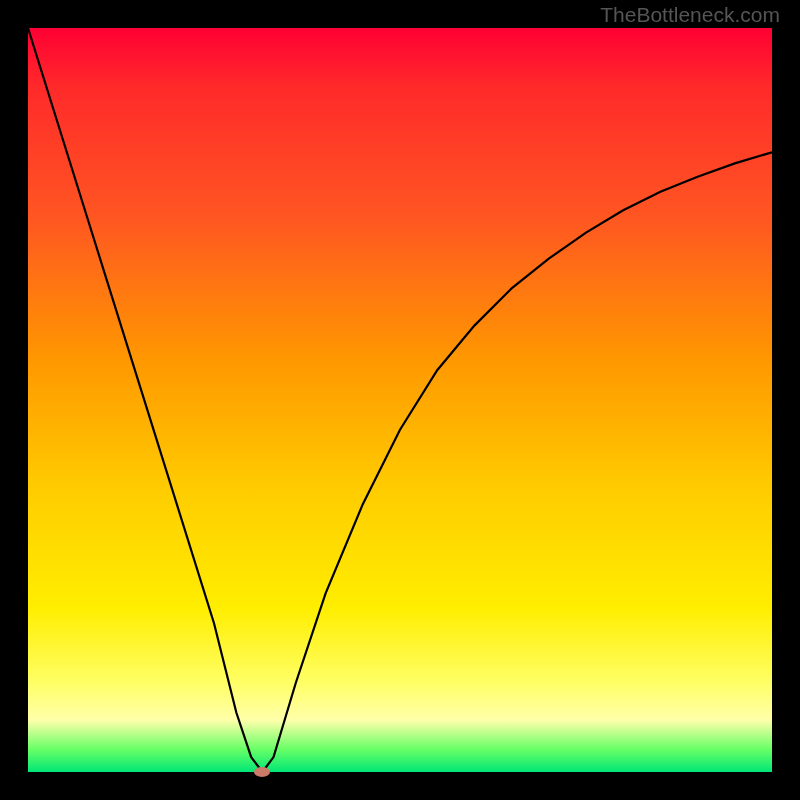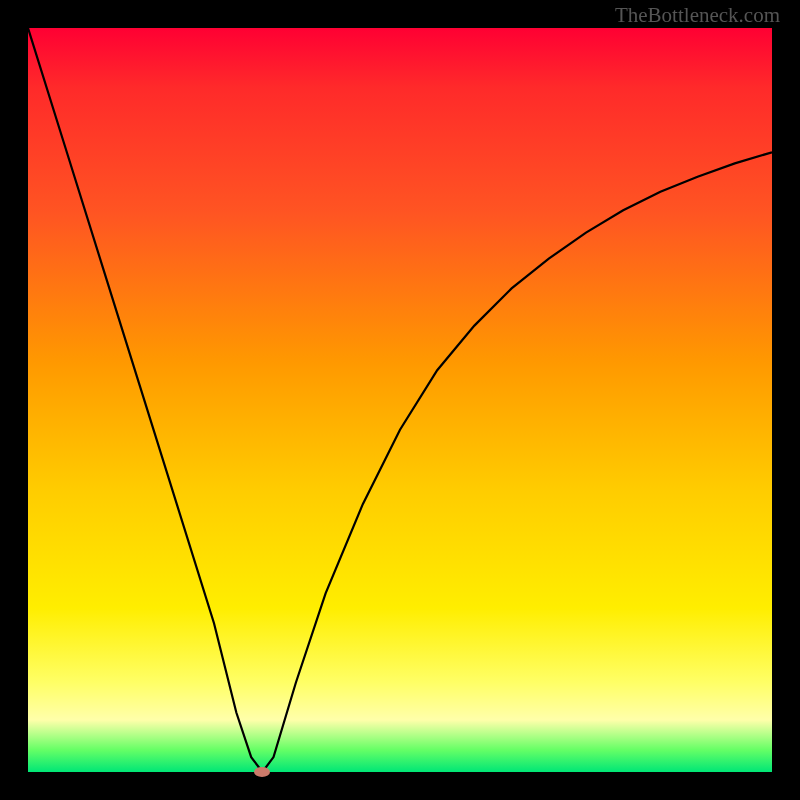--- a/index.html
+++ b/index.html
@@ -18,21 +18,21 @@
     height: 800px;
   }
   .watermark {
     position: absolute;
     top: 3px;
     right: 20px;
     color: #555;
     font-size: 21px;
     font-weight: normal;
     z-index: 10;
-    font-family: Liberation Serif, serif;
+    font-family: Liberation Sans, sans-serif;
   }
   .plot-area {
     position: absolute;
     top: 28px;
     left: 28px;
     width: 744px;
     height: 744px;
     background: linear-gradient(to bottom,
       #ff0033 0%,
       #ff2a2a 8%,

